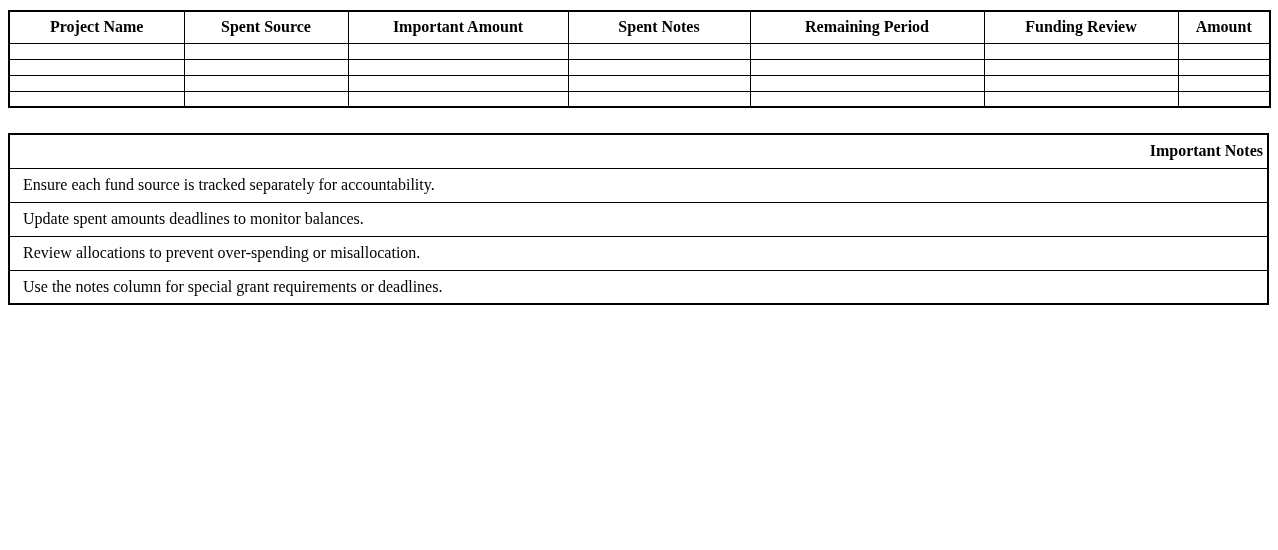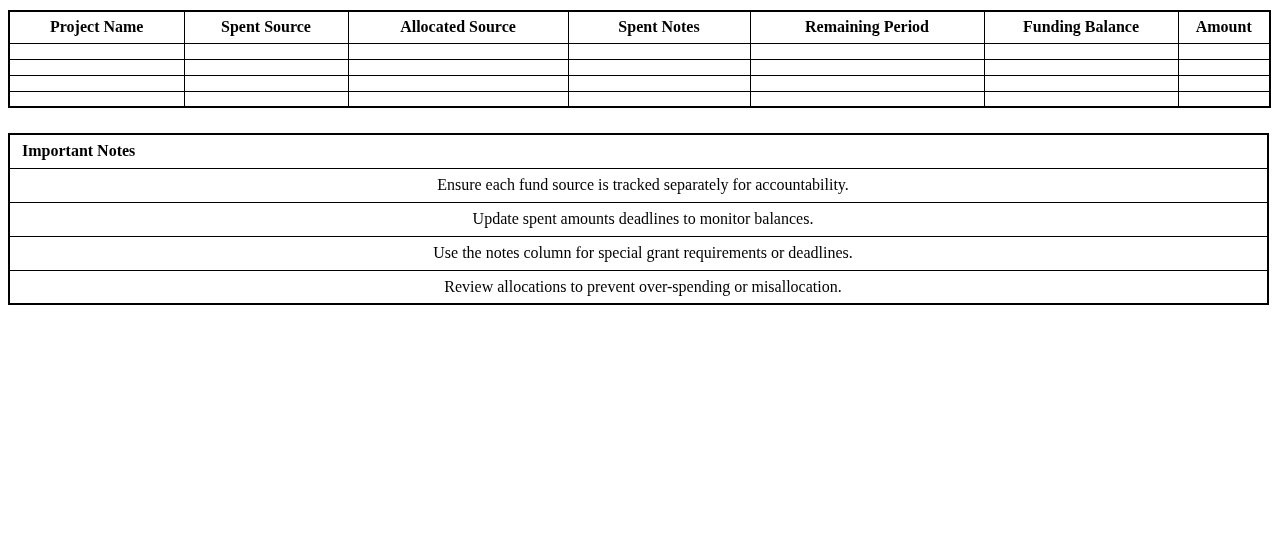--- a/index.html
+++ b/index.html
@@ -52,28 +52,28 @@
   }
   .notes-table th, .notes-table td {
     border: 1px solid #000000;
     vertical-align: middle;
     overflow: hidden;
   }
   .notes-table th {
     height: 34px;
     font-size: 16px;
     font-weight: bold;
-    text-align: left;
-    padding: 0 12px;
+    text-align: right;
+    padding: 0 4px;
   }
   .notes-table td {
     height: 34px;
     font-size: 16px;
     font-weight: normal;
-    text-align: center;
+    text-align: left;
     padding: 0 4px 0 13px;
   }
 </style>
 </head>
 <body>
 
 <div class="page">
 
   <table class="tracker-table">
     <colgroup>
@@ -82,24 +82,24 @@
       <col style="width:220px">
       <col style="width:182px">
       <col style="width:234px">
       <col style="width:194px">
       <col style="width:92px">
     </colgroup>
     <thead>
       <tr>
         <th>Project Name</th>
         <th>Spent Source</th>
-        <th>Allocated Source</th>
+        <th>Important Amount</th>
         <th>Spent Notes</th>
         <th>Remaining Period</th>
-        <th>Funding Balance</th>
+        <th>Funding Review</th>
         <th>Amount</th>
       </tr>
     </thead>
     <tbody>
       <tr>
         <td></td>
         <td></td>
         <td></td>
         <td></td>
         <td></td>
@@ -143,21 +143,21 @@
       </tr>
     </thead>
     <tbody>
       <tr>
         <td>Ensure each fund source is tracked separately for accountability.</td>
       </tr>
       <tr>
         <td>Update spent amounts deadlines to monitor balances.</td>
       </tr>
       <tr>
-        <td>Use the notes column for special grant requirements or deadlines.</td>
+        <td>Review allocations to prevent over-spending or misallocation.</td>
       </tr>
       <tr>
-        <td>Review allocations to prevent over-spending or misallocation.</td>
+        <td>Use the notes column for special grant requirements or deadlines.</td>
       </tr>
     </tbody>
   </table>
 
 </div>
 
 </body></html>

